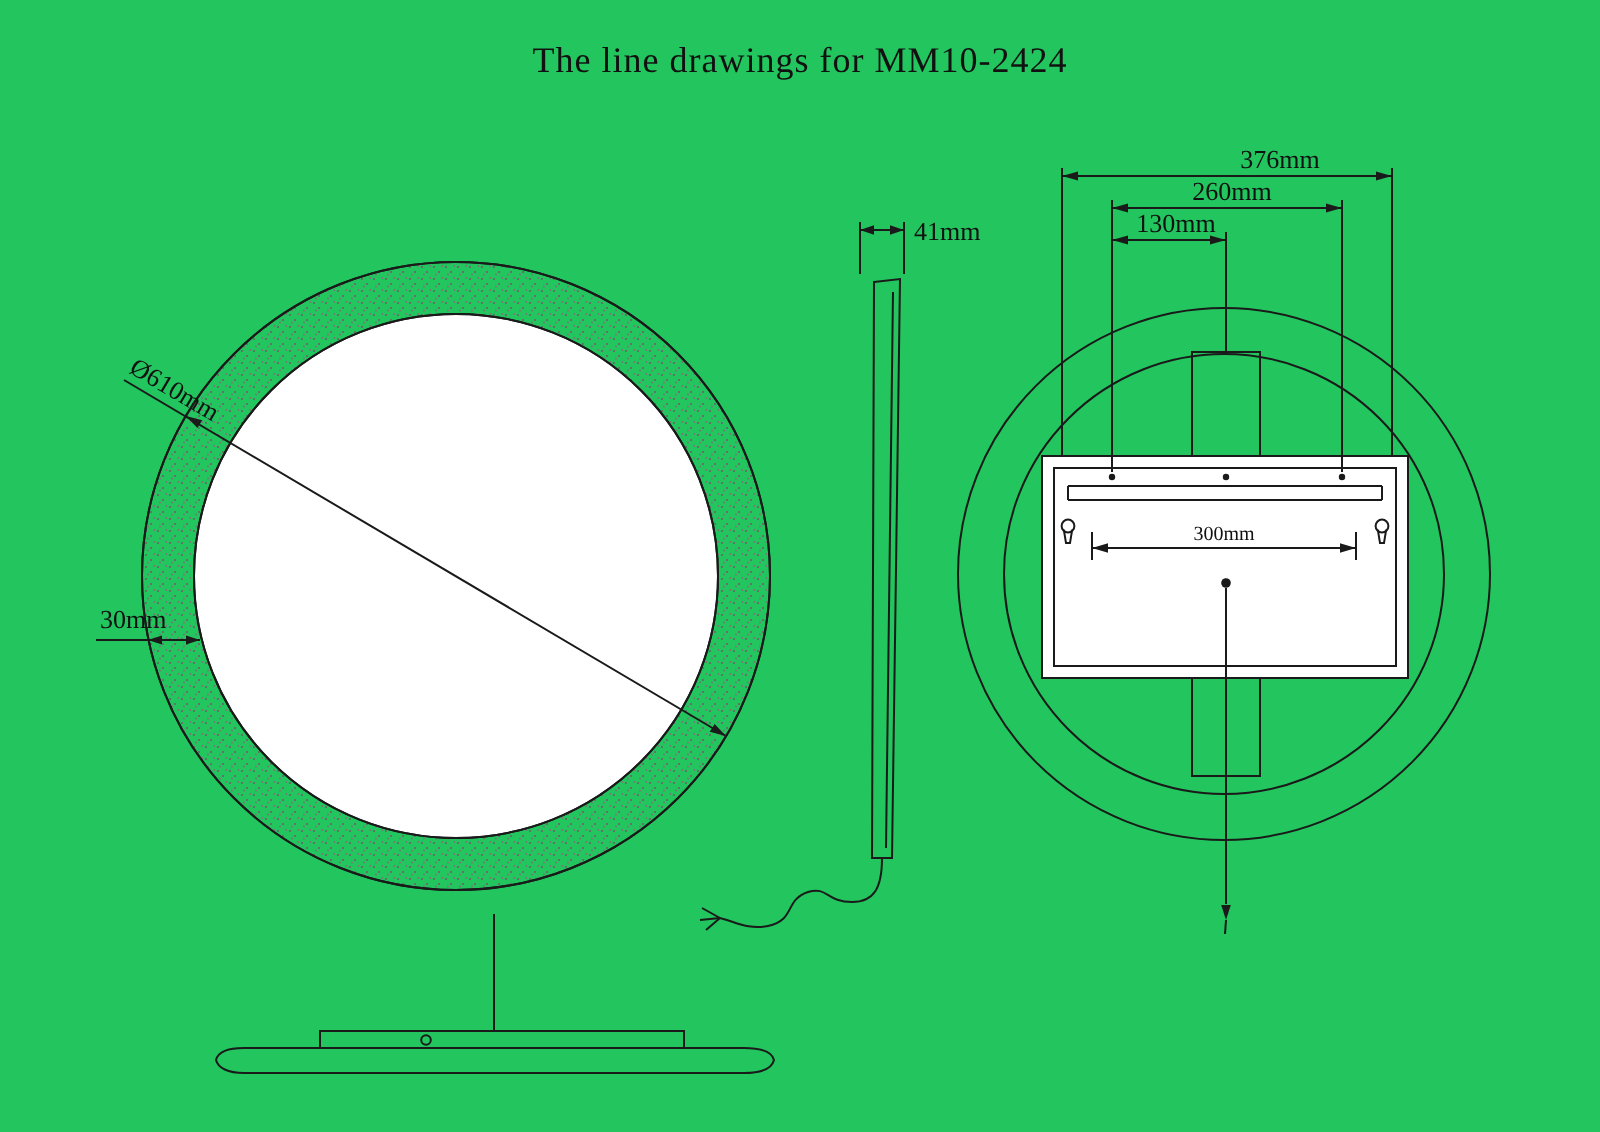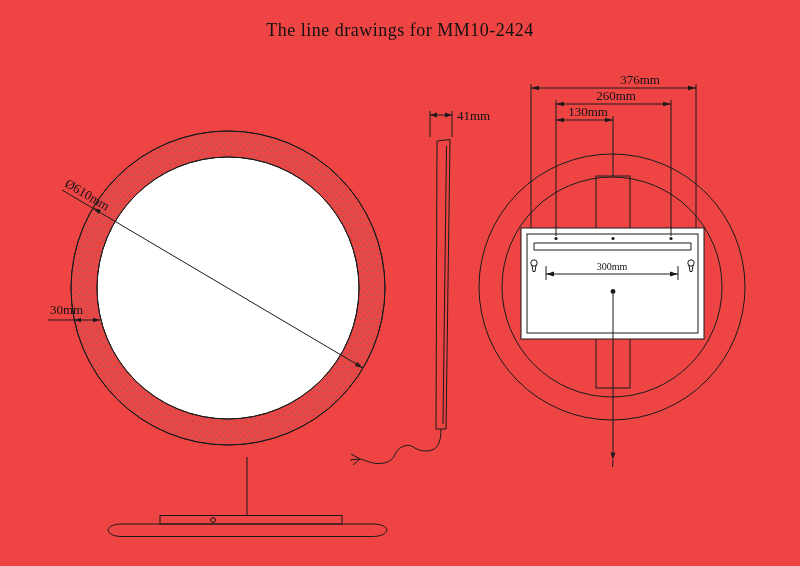--- a/index.html
+++ b/index.html
@@ -1,19 +1,19 @@
 <!DOCTYPE html>
 <html><head>
 <meta charset="utf-8">
 <style>
   html,body{margin:0;padding:0;background:#ffffff;}
   .canvas{
     position:relative;
     width:800px;height:566px;
-    background:#ef4444;
+    background:#22c55e;
     font-family:"Liberation Serif", serif;
     overflow:hidden;
   }
   .drawing-title{
     position:absolute;
     top:20px;left:0;width:100%;
     text-align:center;
     font-size:18px;
     letter-spacing:0.5px;
     color:#111111;

